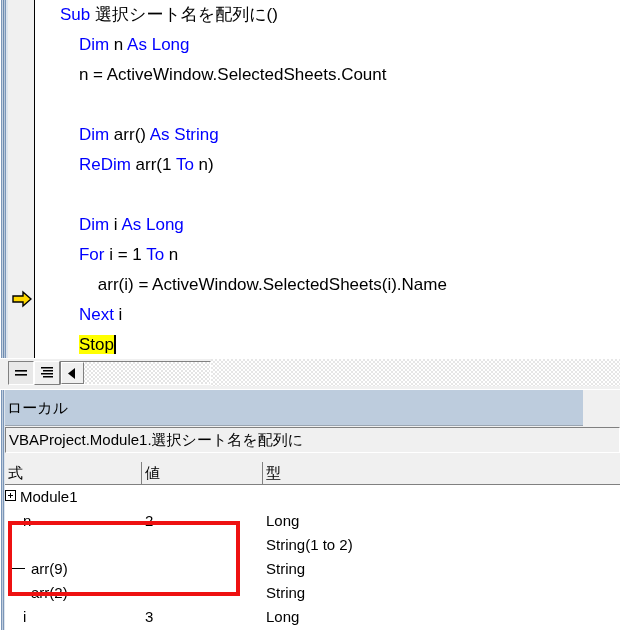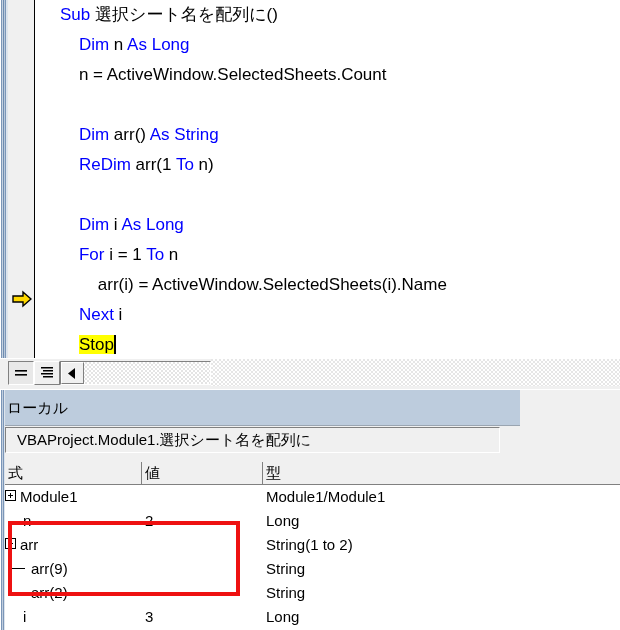--- a/index.html
+++ b/index.html
@@ -175,43 +175,43 @@
       linear-gradient(to right,
         #ffffff 0px, #ffffff 1px,
         #7b96b8 1px, #7b96b8 2px,
         #c0cddd 2px, #c0cddd 3px,
         #7b96b8 3px, #7b96b8 4px,
         #dde4ec 4px, #dde4ec 5px);
   }
   .locals-title {
     position: absolute;
     left: 5px; top: 0;
-    width: 515px;
+    width: 578px;
     height: 36px;
     background: #bdccdd;
     color: #000000;
     font-size: 15px;
     line-height: 36px;
     padding-left: 2px;
     box-sizing: border-box;
     border-bottom: 1px solid #9aa5b1;
   }
   .locals-addr {
     position: absolute;
     left: 5px;
     top: 37px;
-    width: 495px;
+    width: 615px;
     height: 26px;
     background: #f0f0f0;
     border: 1px solid;
     border-color: #808080 #ffffff #ffffff #808080;
     box-sizing: border-box;
     font-size: 15px;
     line-height: 24px;
-    padding-left: 11px;
+    padding-left: 3px;
     color: #000000;
     white-space: nowrap;
     overflow: hidden;
   }
 
   .grid {
     position: absolute;
     left: 5px;
     top: 72px;
     width: 615px;
@@ -362,29 +362,27 @@
     <div class="grid">
       <div class="grid-head" id="grid-head">
           <div class="gh-cell" style="left: 0px; width: 137px;">式</div>
           <div class="gh-cell" style="left: 137px; width: 121px;">値</div>
           <div class="gh-cell last" style="left: 258px; width: 357px;">型</div>
         </div>
       <div class="grid-body" id="grid-body">
           <div class="grow">
             <div class="gc gc-expr"><span class="plusbox"></span><span>Module1</span></div>
             <div class="gc gc-val"></div>
-            <div class="gc gc-type">Module1/Module1</div>
           </div>
           <div class="grow">
             <div class="gc gc-expr"><span class="indent"></span><span>n</span></div>
             <div class="gc gc-val">2</div>
             <div class="gc gc-type">Long</div>
           </div>
           <div class="grow">
-            <div class="gc gc-expr"><span class="plusbox"></span><span>arr</span></div>
             <div class="gc gc-val"></div>
             <div class="gc gc-type">String(1 to 2)</div>
           </div>
           <div class="grow">
             <div class="gc gc-expr"><span class="indent2"></span><span class="dash"></span><span>arr(9)</span></div>
             <div class="gc gc-type">String</div>
           </div>
           <div class="grow">
             <div class="gc gc-expr"><span class="indent2"></span><span class="dash"></span><span>arr(2)</span></div>
             <div class="gc gc-type">String</div>

